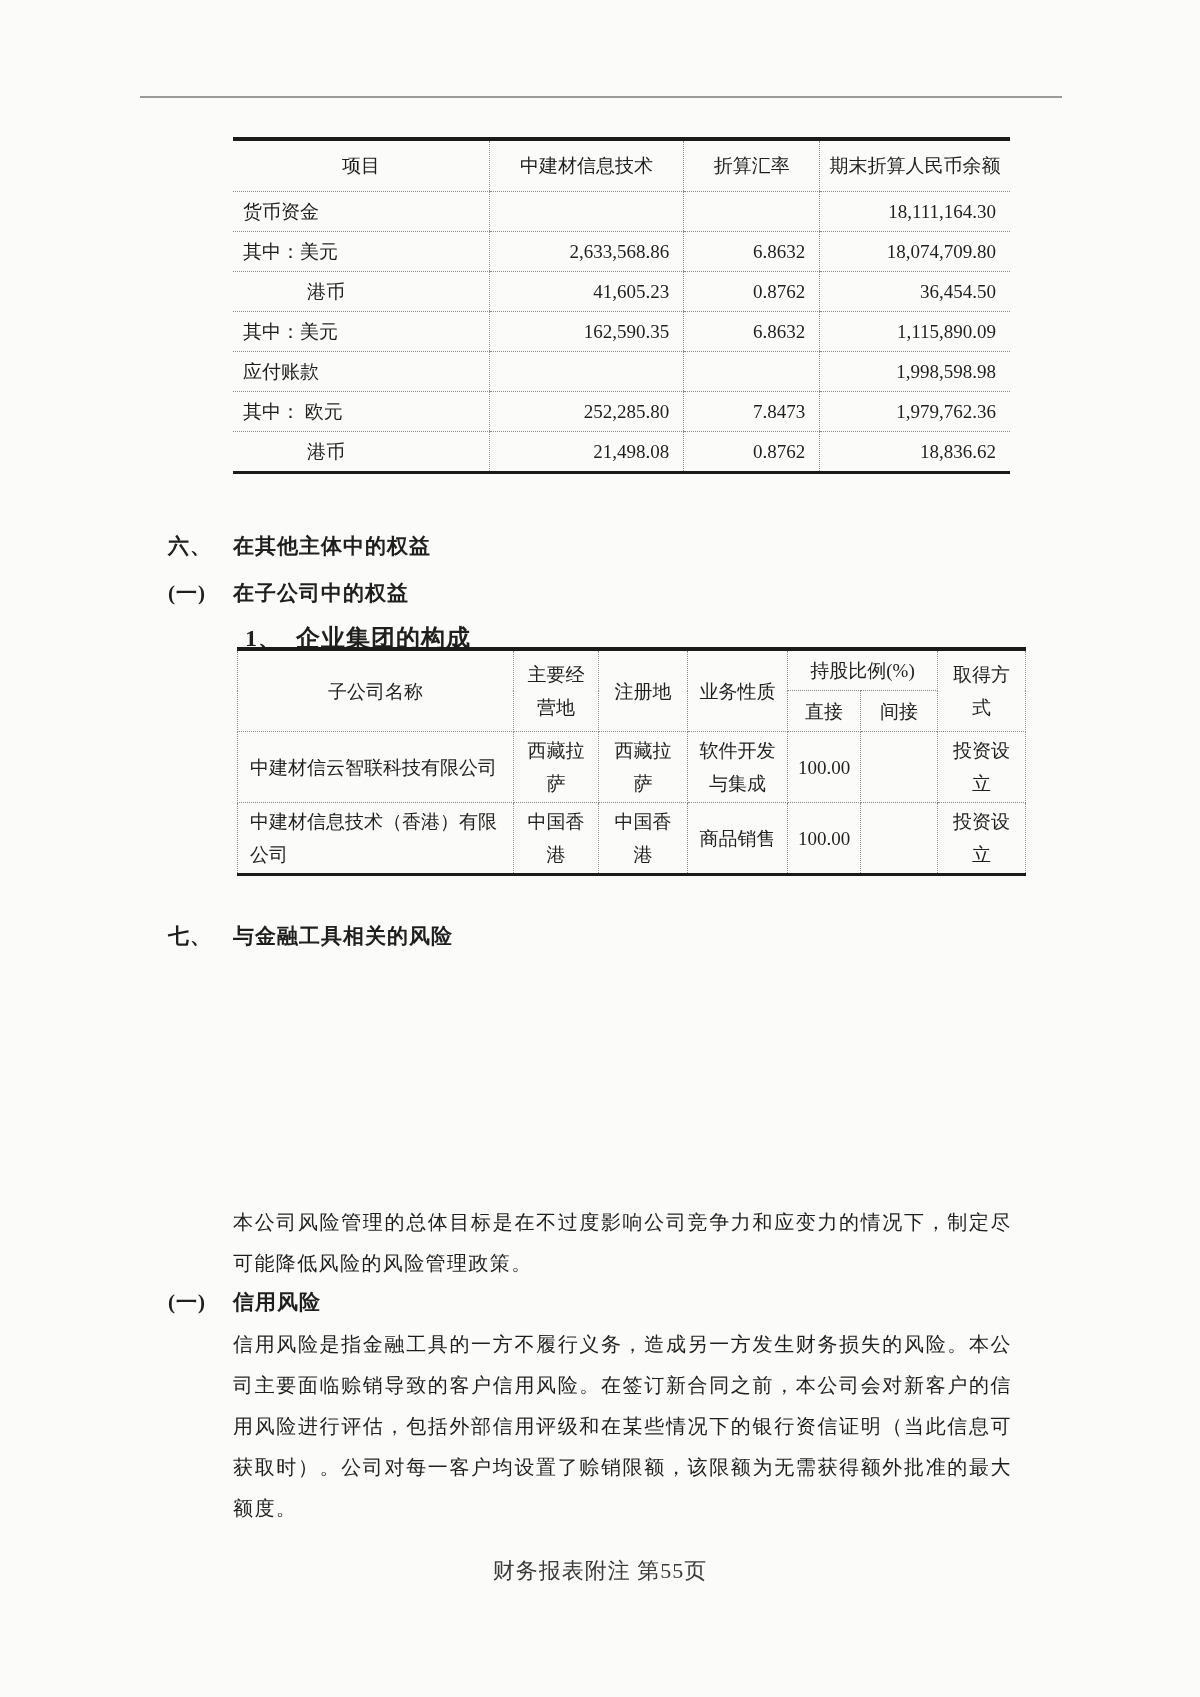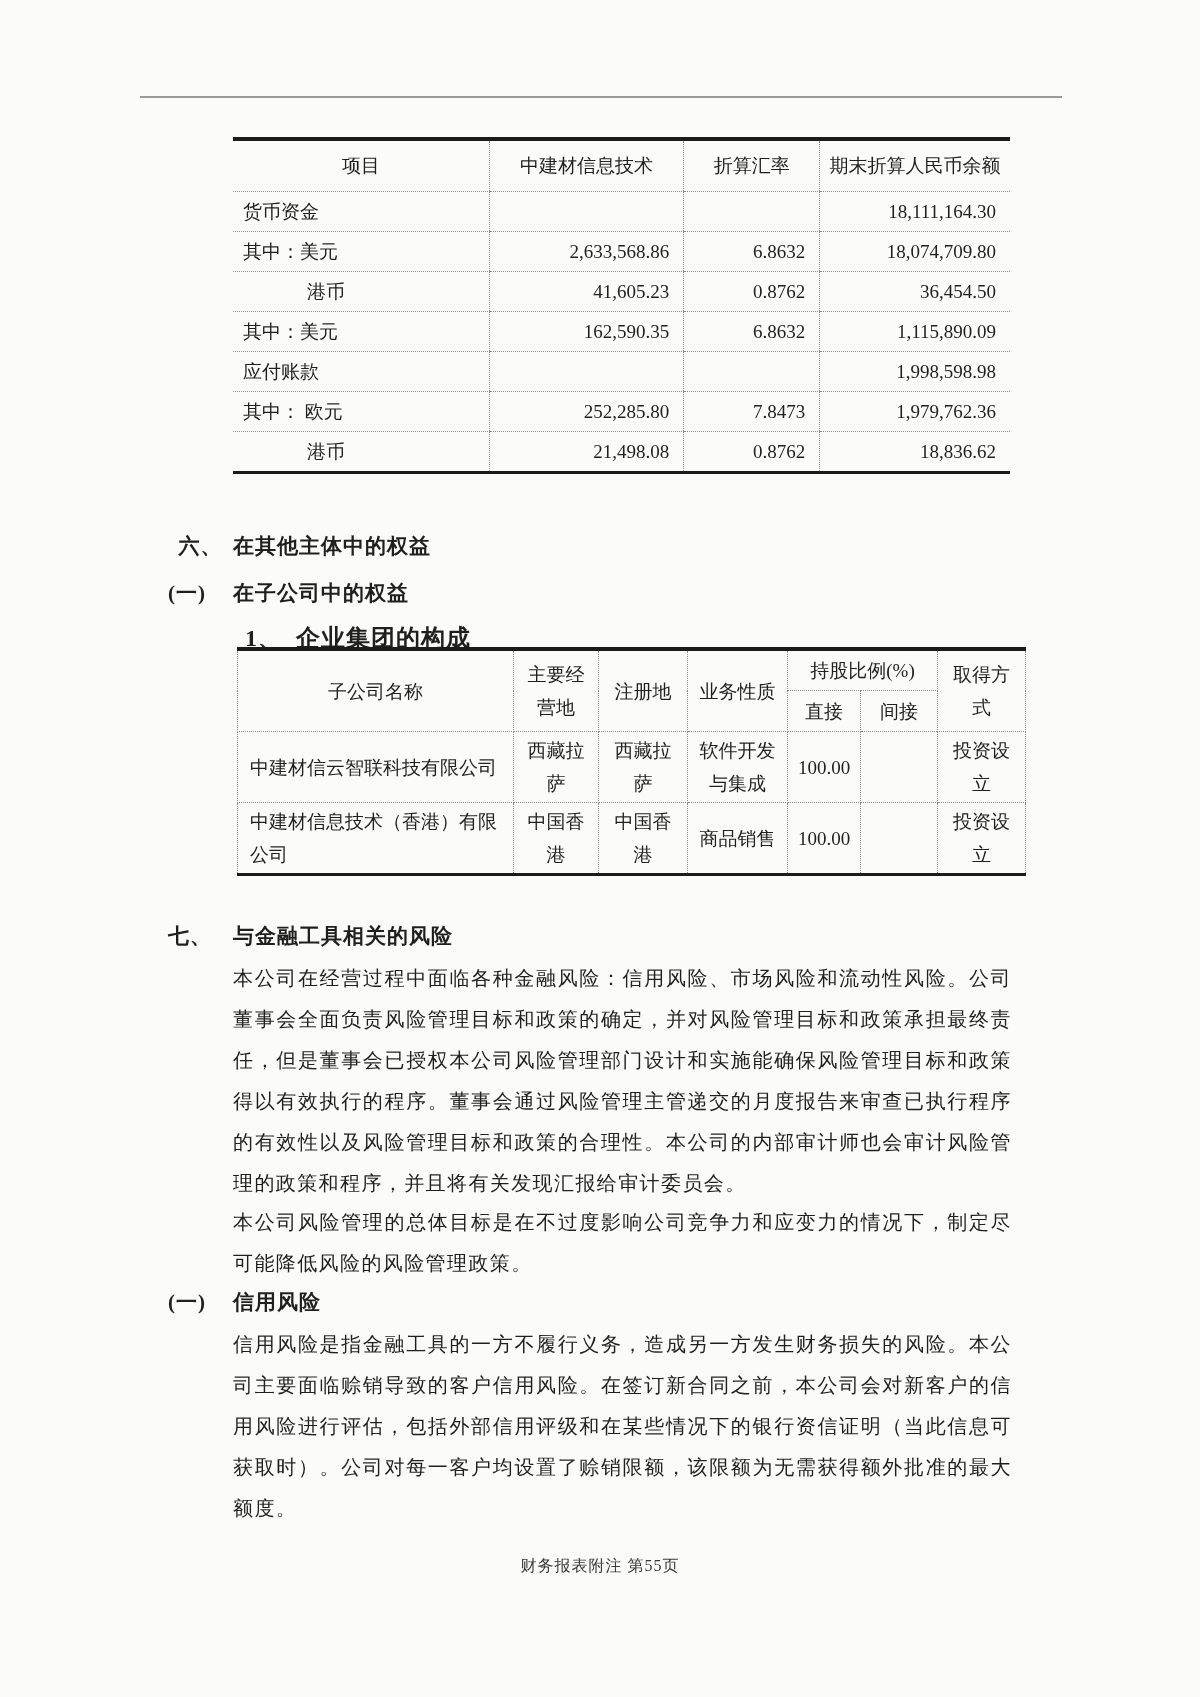--- a/index.html
+++ b/index.html
@@ -54,21 +54,21 @@
 
   
   .para{
     position:absolute;left:233px;width:779px;
     font-size:20px;line-height:41px;letter-spacing:1.4px;
     text-align:justify;text-justify:inter-ideograph;
   }
 
   .footer{
     position:absolute;top:1556px;left:0;width:1200px;
-    text-align:center;font-size:16px;color:#3a3a3a;letter-spacing:1px;
+    text-align:center;font-size:22px;color:#3a3a3a;letter-spacing:1px;
   }
 </style>
 </head>
 <body>
 
 <div class="page">
 
   <div class="header-rule"></div>
 
   <table class="t1">
@@ -125,21 +125,21 @@
         </tr>
         <tr>
           <td class="c-item lvl1">港币</td>
           <td class="c-num">21,498.08</td>
           <td class="c-num">0.8762</td>
           <td class="c-num">18,836.62</td>
         </tr>
       </tbody>
   </table>
 
-  <div class="hrow" style="top:532px;text-align:center;">
+  <div class="hrow" style="top:532px;">
     <span class="num">六、</span><span>在其他主体中的权益</span>
   </div>
   <div class="hrow" style="top:579px;">
     <span class="num">(一)</span><span>在子公司中的权益</span>
   </div>
   <div class="hrow h111" style="top:622px;font-size:24px;">
     <span class="num">1、</span><span>企业集团的构成</span>
   </div>
 
   <table class="t2">
@@ -184,21 +184,20 @@
           <td>100.00</td>
           <td></td>
           <td>投资设立</td>
         </tr>
       </tbody>
   </table>
 
   <div class="hrow" style="top:922px;">
     <span class="num">七、</span><span>与金融工具相关的风险</span>
   </div>
-  <div class="para" style="top:958px;">本公司在经营过程中面临各种金融风险：信用风险、市场风险和流动性风险。公司董事会全面负责风险管理目标和政策的确定，并对风险管理目标和政策承担最终责任，但是董事会已授权本公司风险管理部门设计和实施能确保风险管理目标和政策得以有效执行的程序。董事会通过风险管理主管递交的月度报告来审查已执行程序的有效性以及风险管理目标和政策的合理性。本公司的内部审计师也会审计风险管理的政策和程序，并且将有关发现汇报给审计委员会。</div>
   <div class="para" style="top:1202px;">本公司风险管理的总体目标是在不过度影响公司竞争力和应变力的情况下，制定尽可能降低风险的风险管理政策。</div>
 
   <div class="hrow" style="top:1288px;">
     <span class="num">(一)</span><span>信用风险</span>
   </div>
   <div class="para" style="top:1324px;">信用风险是指金融工具的一方不履行义务，造成另一方发生财务损失的风险。本公司主要面临赊销导致的客户信用风险。在签订新合同之前，本公司会对新客户的信用风险进行评估，包括外部信用评级和在某些情况下的银行资信证明（当此信息可获取时）。公司对每一客户均设置了赊销限额，该限额为无需获得额外批准的最大额度。</div>
 
   <div class="footer">财务报表附注 第55页</div>
 
 </div>

